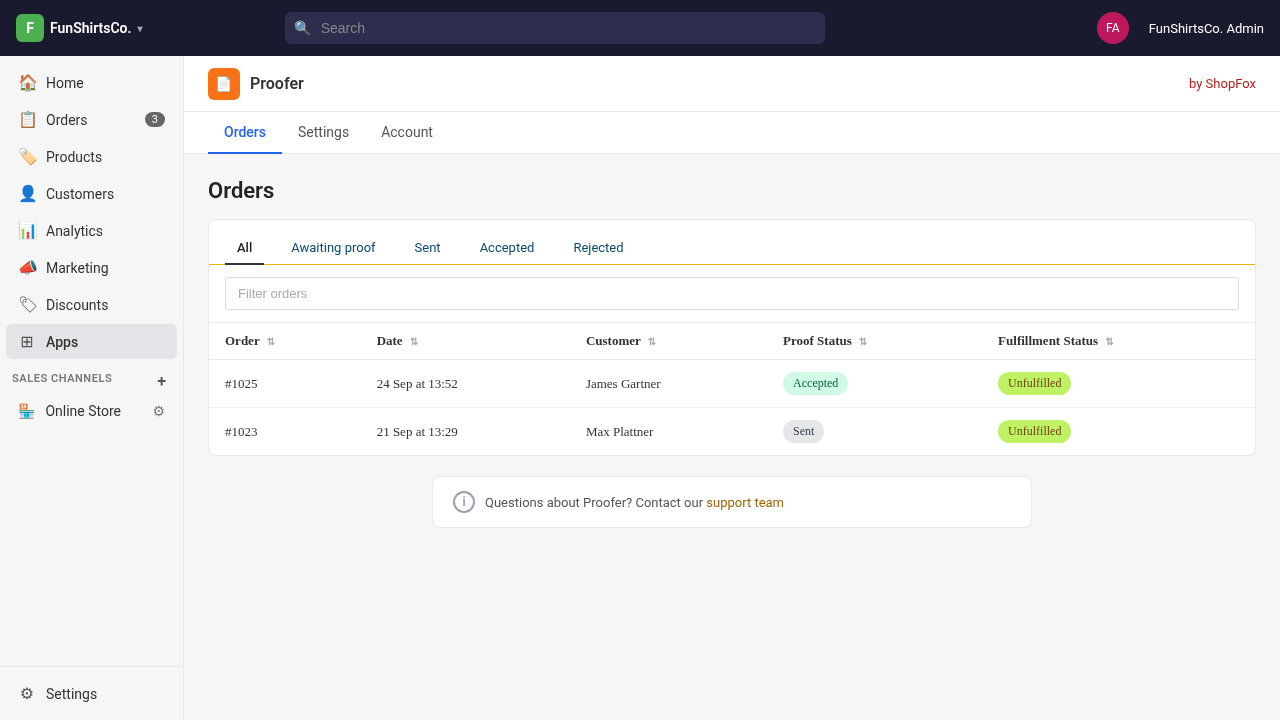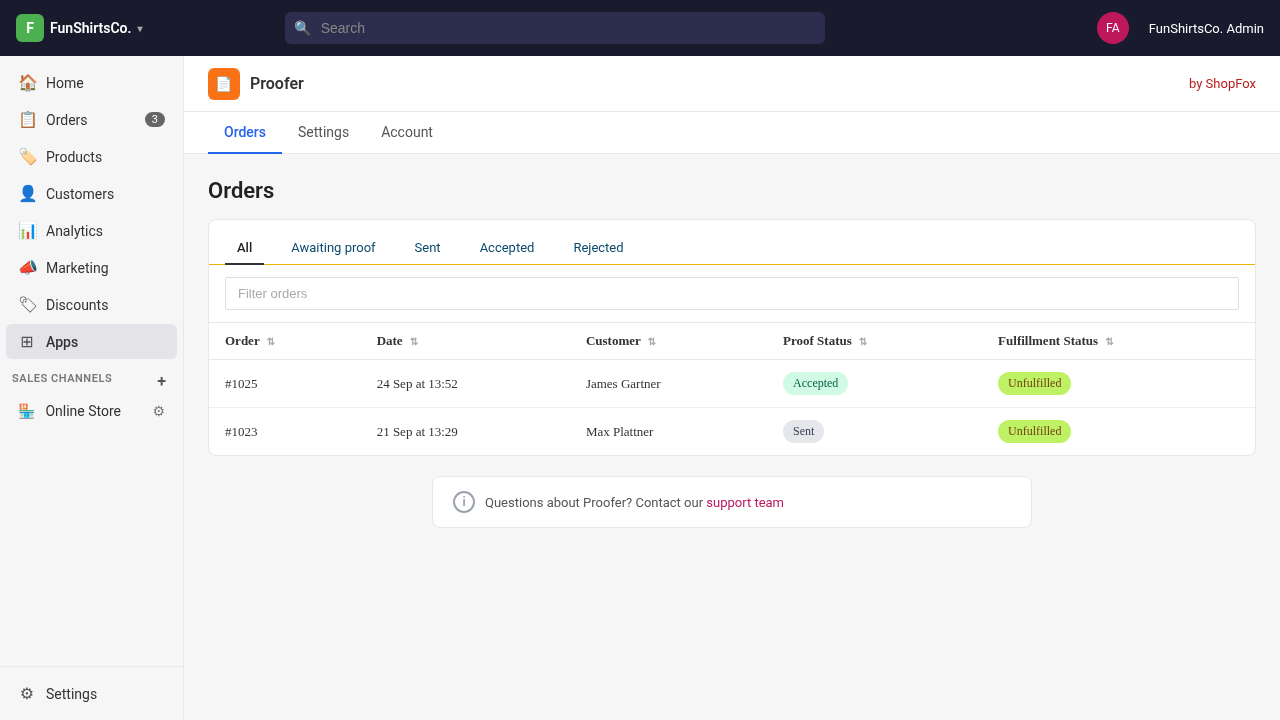--- a/index.html
+++ b/index.html
@@ -357,21 +357,21 @@
       padding: 14px 20px;
       display: flex;
       align-items: center;
       gap: 10px;
       color: #555;
       font-size: 13px;
       max-width: 600px;
       margin-left: auto;
       margin-right: auto;
     }
-    .support-link { color: #be185d; text-decoration: none; }
+    .support-link { color: #a16207; text-decoration: none; }
     .info-circle {
       width: 22px;
       height: 22px;
       border: 2px solid #9ca3af;
       border-radius: 50%;
       display: flex;
       align-items: center;
       justify-content: center;
       color: #9ca3af;
       font-size: 12px;

